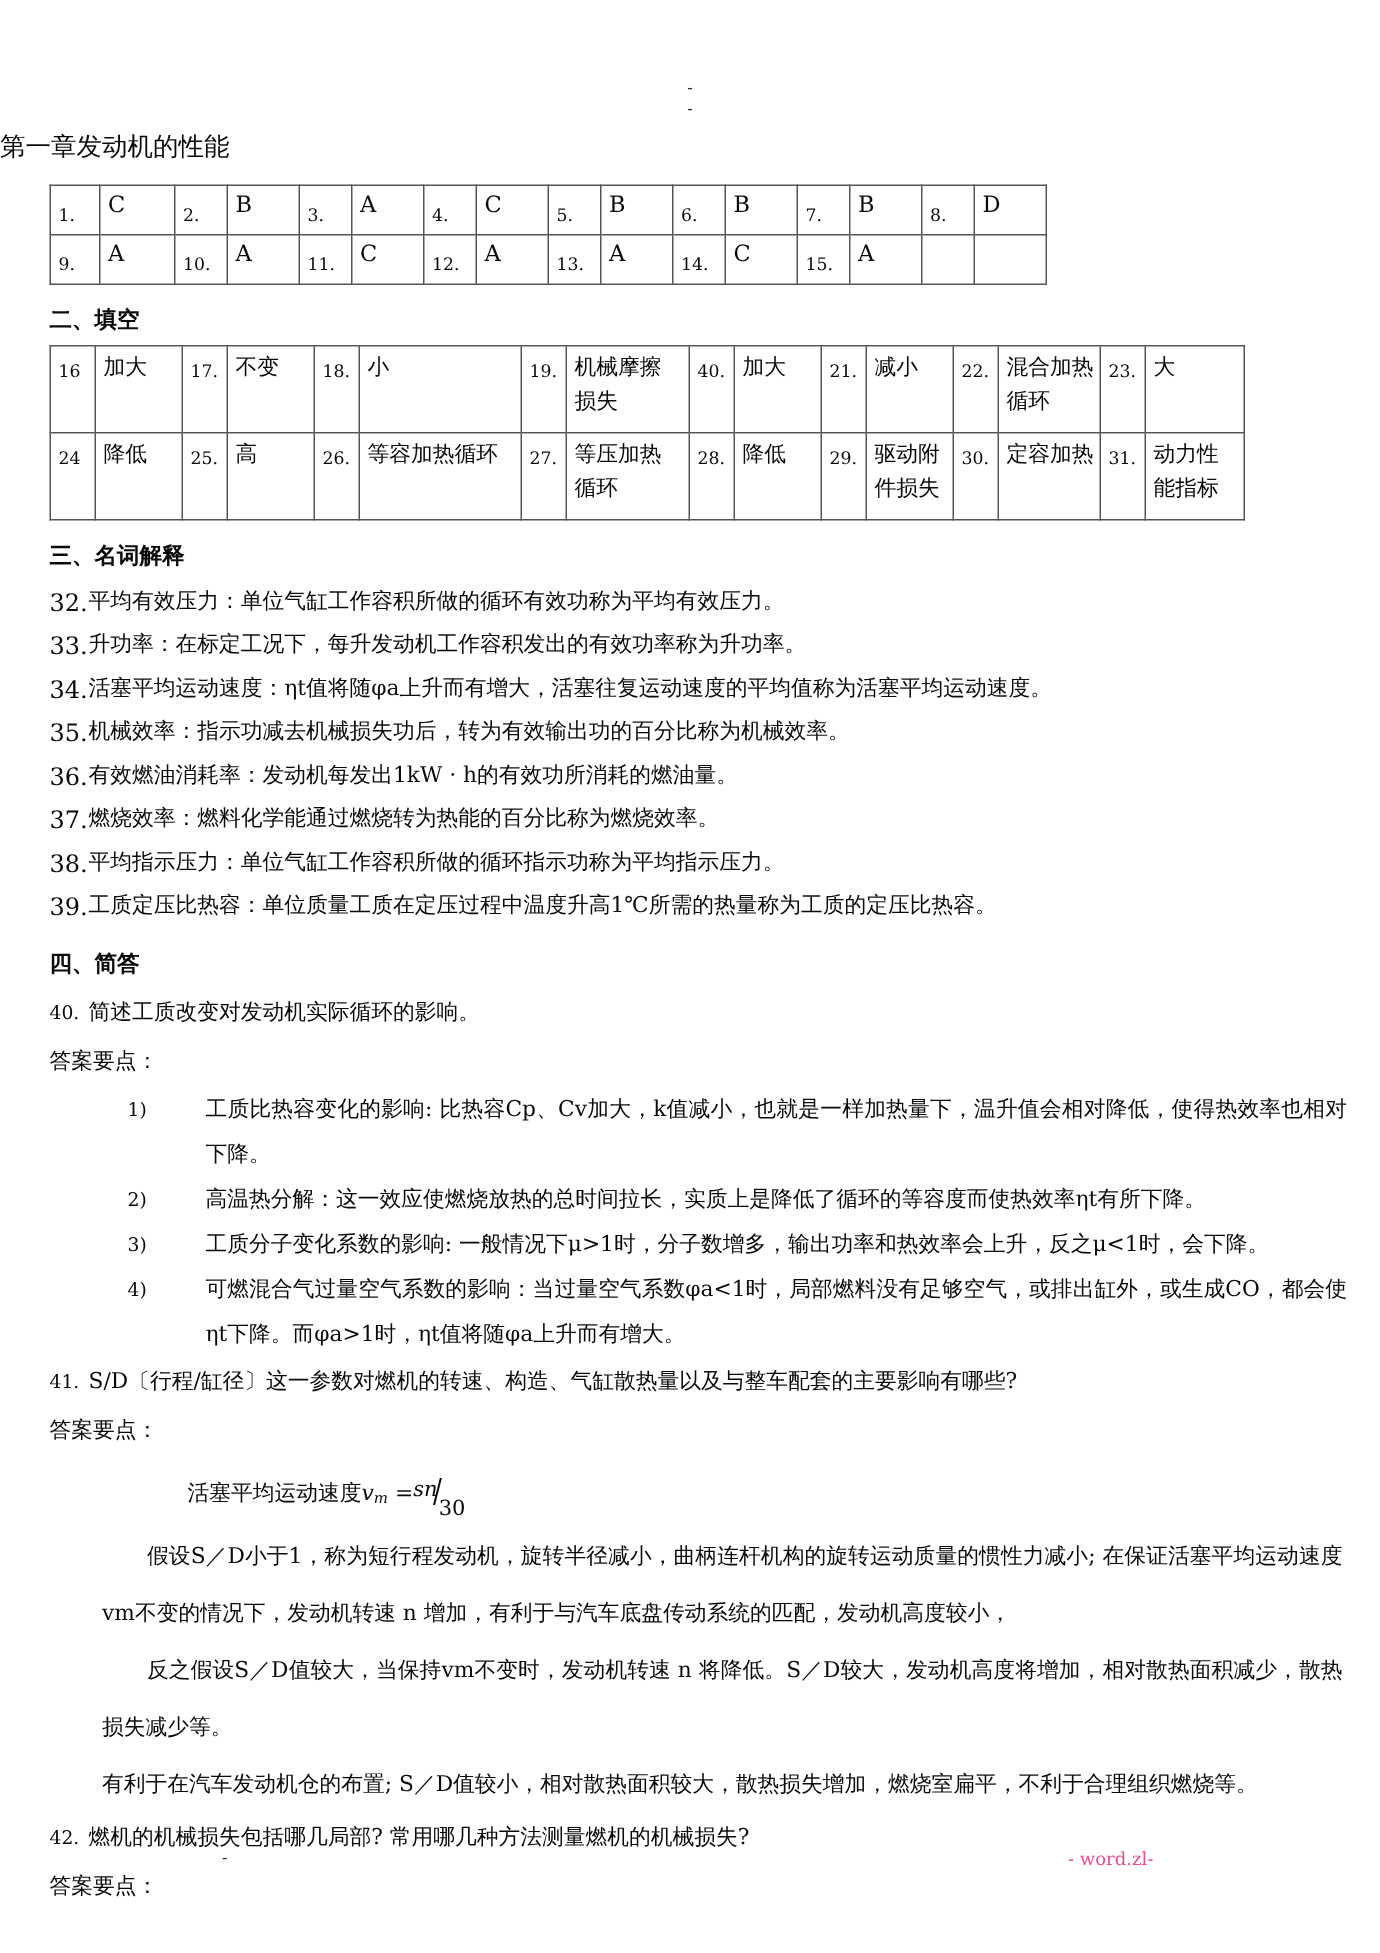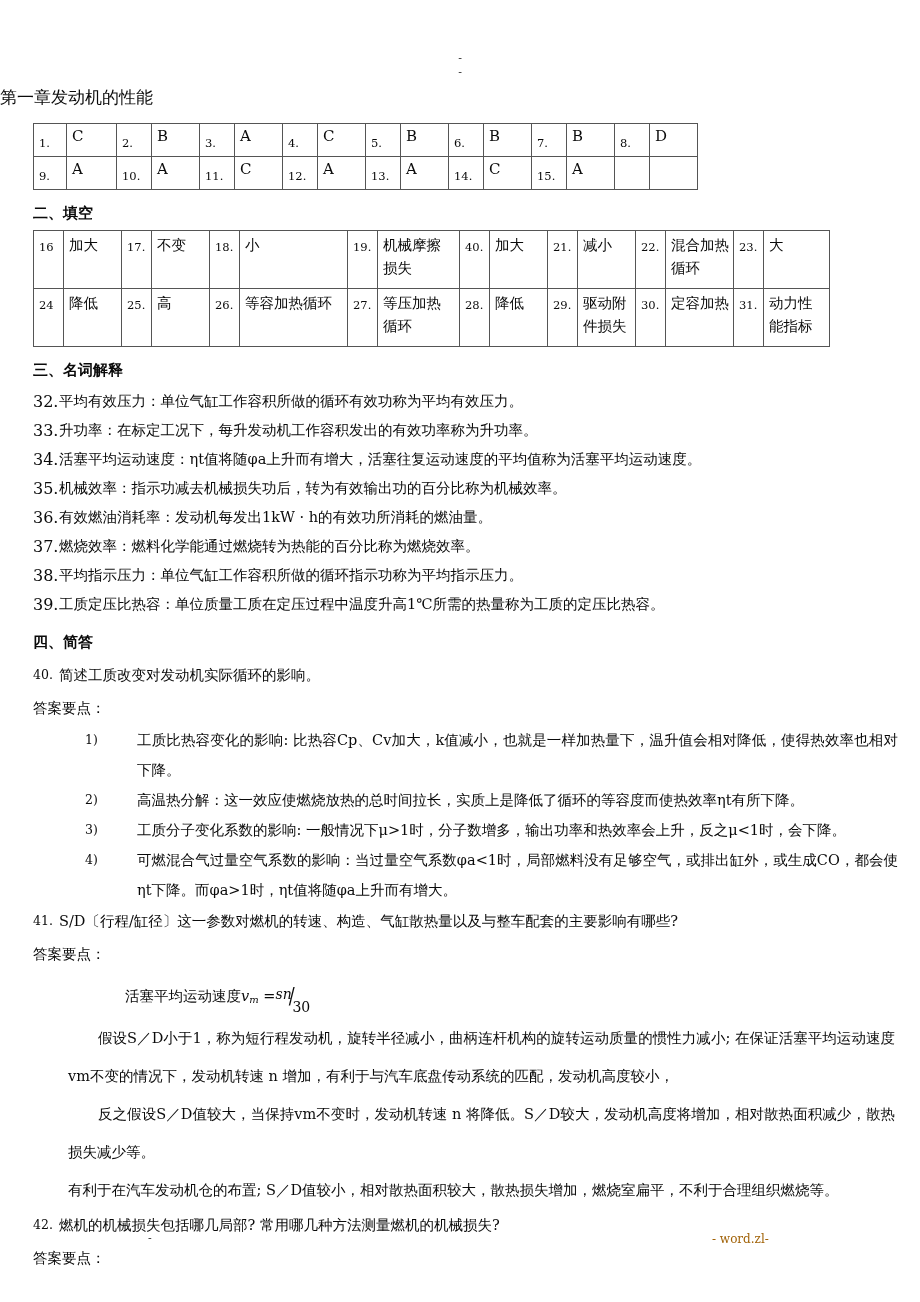--- a/index.html
+++ b/index.html
@@ -212,21 +212,21 @@
     left: 148px;
     top: 0;
     font-size: 11px;
     color: #2a2a2a;
   }
   .footer .right-mark {
     position: absolute;
     left: 712px;
     top: 0;
     font-size: 12px;
-    color: #a16207;
+    color: #ec4899;
     font-family: "DejaVu Serif", "Liberation Serif", serif;
   }
 </style>
 </head>
 <body>
 
 <div class="page">
 
   <div class="dash-marks">
     <div>-</div>

